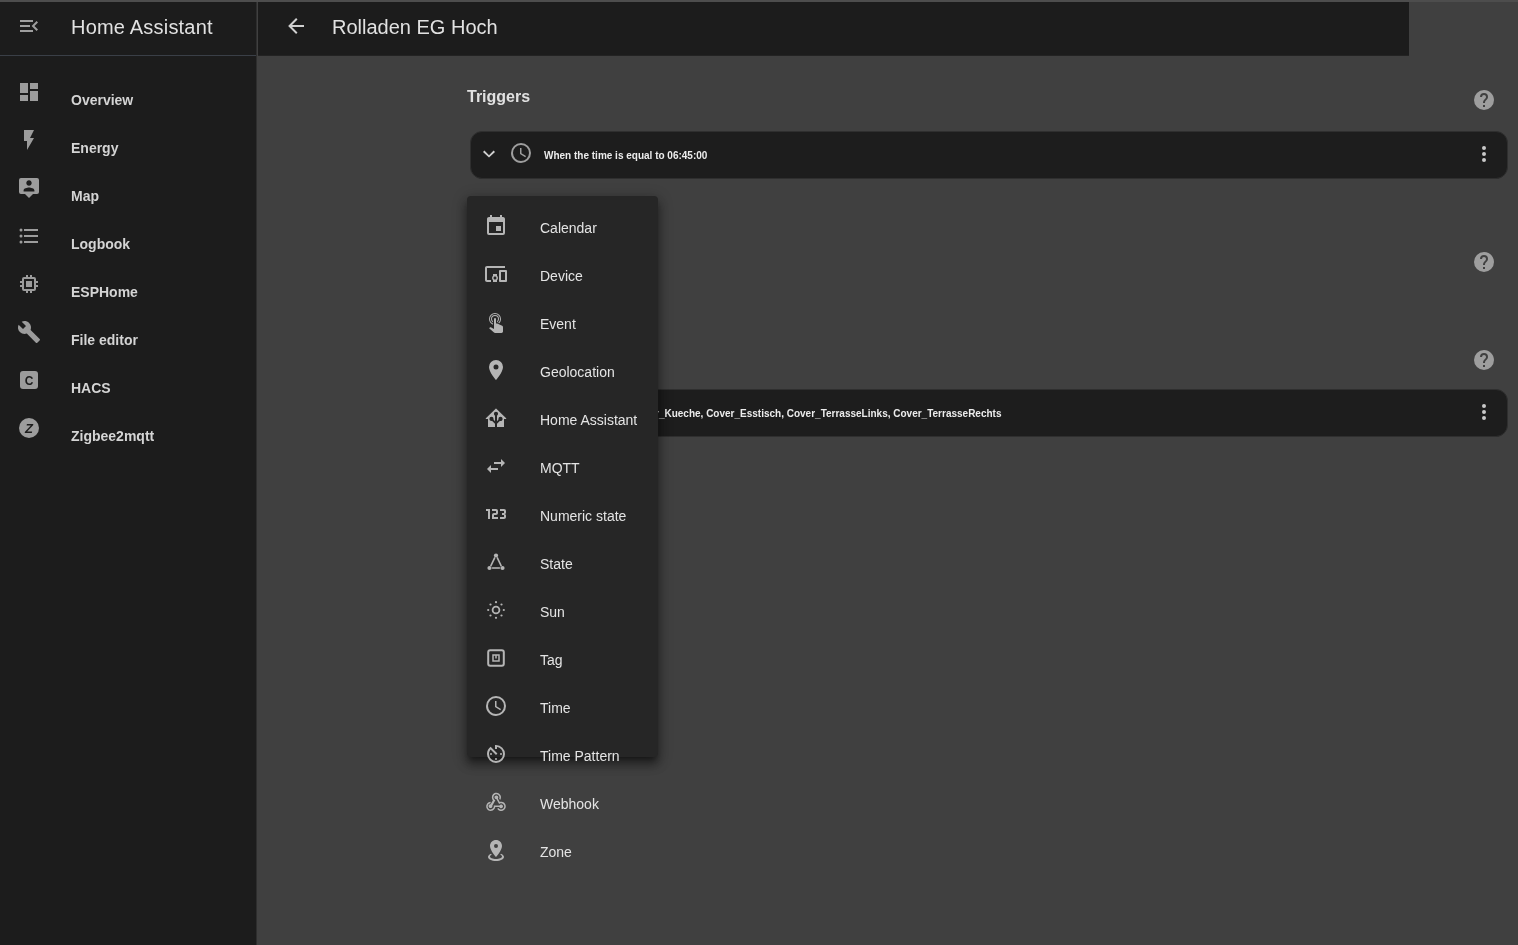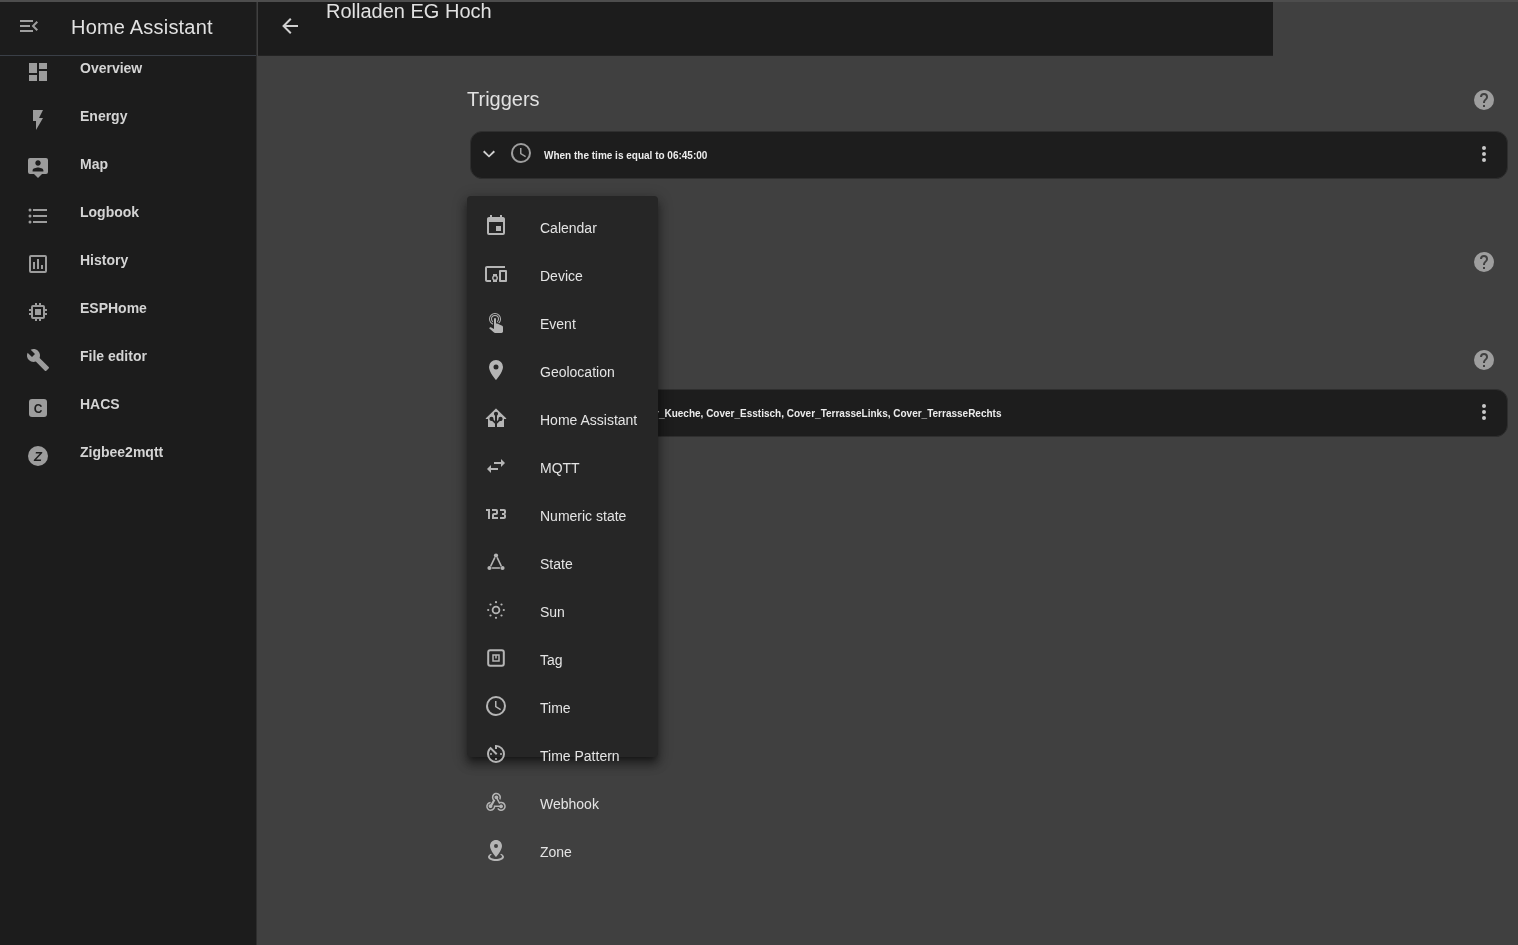--- a/index.html
+++ b/index.html
@@ -12,33 +12,33 @@
   
   .sidebar { position:absolute; left:0; top:0; width:257px; height:945px;
     background:#1c1c1c; border-right:1px solid #2e2e2e; z-index:5; }
   .sidebar-header { height:56px; display:flex; align-items:center; padding-left:17px;
     border-bottom:1px solid #3a3f47; }
   .sidebar-title { margin-left:30px; font-size:20px; font-weight:500; color:#e1e1e1; letter-spacing:.2px; }
   .icon-btn { background:none; border:none; padding:0; display:flex; align-items:center;
     justify-content:center; cursor:pointer; }
   .svg24 { width:24px; height:24px; }
   .sidebar-nav { padding-top:4px; }
-  .side-item { height:48px; display:flex; align-items:flex-start; padding-left:26px; cursor:pointer; }
+  .side-item { height:48px; display:flex; align-items:flex-end; padding-left:17px; cursor:pointer; }
   .side-item .svg24 { color:#9c9c9c; flex:none; }
   .side-label { margin-left:30px; font-size:14px; font-weight:600; color:#d4d4d4; }
 
   
-  .main-header { position:absolute; left:258px; top:0; width:1015px; height:56px;
-    background:#1c1c1c; display:flex; padding-left:20px;
+  .main-header { position:absolute; left:258px; top:0; width:1151px; height:56px;
+    background:#1c1c1c; display:flex; align-items:center; padding-left:26px;
     border-bottom:1px solid #232323; z-index:4; }
   .main-header .svg24 { color:#d0d0d0; }
   .page-title { margin-left:24px; font-size:20px; font-weight:400; color:#e1e1e1; }
 
   
-  .heading { position:absolute; font-size:20px; font-weight:400; color:#e1e1e1; }
+  .heading { position:absolute; font-size:16px; font-weight:700; color:#e1e1e1; }
   #triggers-heading { left:467px; top:88px; }
 
   .help-btn { position:absolute; width:24px; height:24px; color:#9e9e9e; }
   #help-triggers { left:1472px; top:88px; }
   #help-conditions { left:1472px; top:250px; }
   #help-actions { left:1472px; top:348px; }
 
   .row-card { position:absolute; left:470px; width:1038px; height:48px;
     background:#1d1d1d; border:1px solid #2f2f2f; border-radius:12px;
     display:flex; align-items:center; z-index:1; }
@@ -92,26 +92,20 @@
         <span><svg class="svg24" viewBox="0 0 24 24" fill="currentColor">
               <path d="M20,2H4A2,2 0 0,0 2,4V16A2,2 0 0,0 4,18H8L12,22L16,18H20A2,2 0 0,0 22,16V4A2,2 0 0,0 20,2M12,4.3C13.5,4.3 14.7,5.5 14.7,7C14.7,8.5 13.5,9.7 12,9.7C10.5,9.7 9.3,8.5 9.3,7C9.3,5.5 10.5,4.3 12,4.3M17.4,15.6H6.6V14.2C6.6,12.4 10.2,11.4 12,11.4C13.8,11.4 17.4,12.4 17.4,14.2V15.6Z"></path>
             </svg></span>
         <span class="side-label">Map</span>
       </div>
       <div class="side-item">
         <span><svg class="svg24" viewBox="0 0 24 24" fill="currentColor">
               <path d="M7,5H21V7H7V5M7,13V11H21V13H7M4,4.5A1.5,1.5 0 0,1 5.5,6A1.5,1.5 0 0,1 4,7.5A1.5,1.5 0 0,1 2.5,6A1.5,1.5 0 0,1 4,4.5M4,10.5A1.5,1.5 0 0,1 5.5,12A1.5,1.5 0 0,1 4,13.5A1.5,1.5 0 0,1 2.5,12A1.5,1.5 0 0,1 4,10.5M7,19V17H21V19H7M4,16.5A1.5,1.5 0 0,1 5.5,18A1.5,1.5 0 0,1 4,19.5A1.5,1.5 0 0,1 2.5,18A1.5,1.5 0 0,1 4,16.5Z"></path>
             </svg></span>
         <span class="side-label">Logbook</span>
-      </div>
-      <div class="side-item">
-        <span><svg class="svg24" viewBox="0 0 24 24" fill="currentColor">
-              <path d="M9,17H7V10H9V17M13,17H11V7H13V17M17,17H15V13H17V17M19,19H5V5H19V19M19,3H5A2,2 0 0,0 3,5V19A2,2 0 0,0 5,21H19A2,2 0 0,0 21,19V5A2,2 0 0,0 19,3Z"></path>
-            </svg></span>
-        <span class="side-label">History</span>
       </div>
       <div class="side-item">
         <span><svg class="svg24" viewBox="0 0 24 24" fill="currentColor">
               <path d="M17,17H7V7H17V17M15,15V9H9V15H15M21,11V9H19V7A2,2 0 0,0 17,5H15V3H13V5H11V3H9V5H7A2,2 0 0,0 5,7V9H3V11H5V13H3V15H5V17A2,2 0 0,0 7,19H9V21H11V19H13V21H15V19H17A2,2 0 0,0 19,17V15H21V13H19V11H21Z"></path>
             </svg></span>
         <span class="side-label">ESPHome</span>
       </div>
       <div class="side-item">
         <span><svg class="svg24" viewBox="0 0 24 24" fill="currentColor">
               <path d="M22.7,19L13.6,9.9C14.5,7.6 14,4.9 12.1,3C10.1,1 7.1,0.6 4.7,1.7L9,6L6,9L1.6,4.7C0.4,7.1 0.9,10.1 2.9,12.1C4.8,14 7.5,14.5 9.8,13.6L18.9,22.7C19.3,23.1 19.9,23.1 20.3,22.7L22.6,20.4C23.1,20 23.1,19.3 22.7,19Z"></path>

